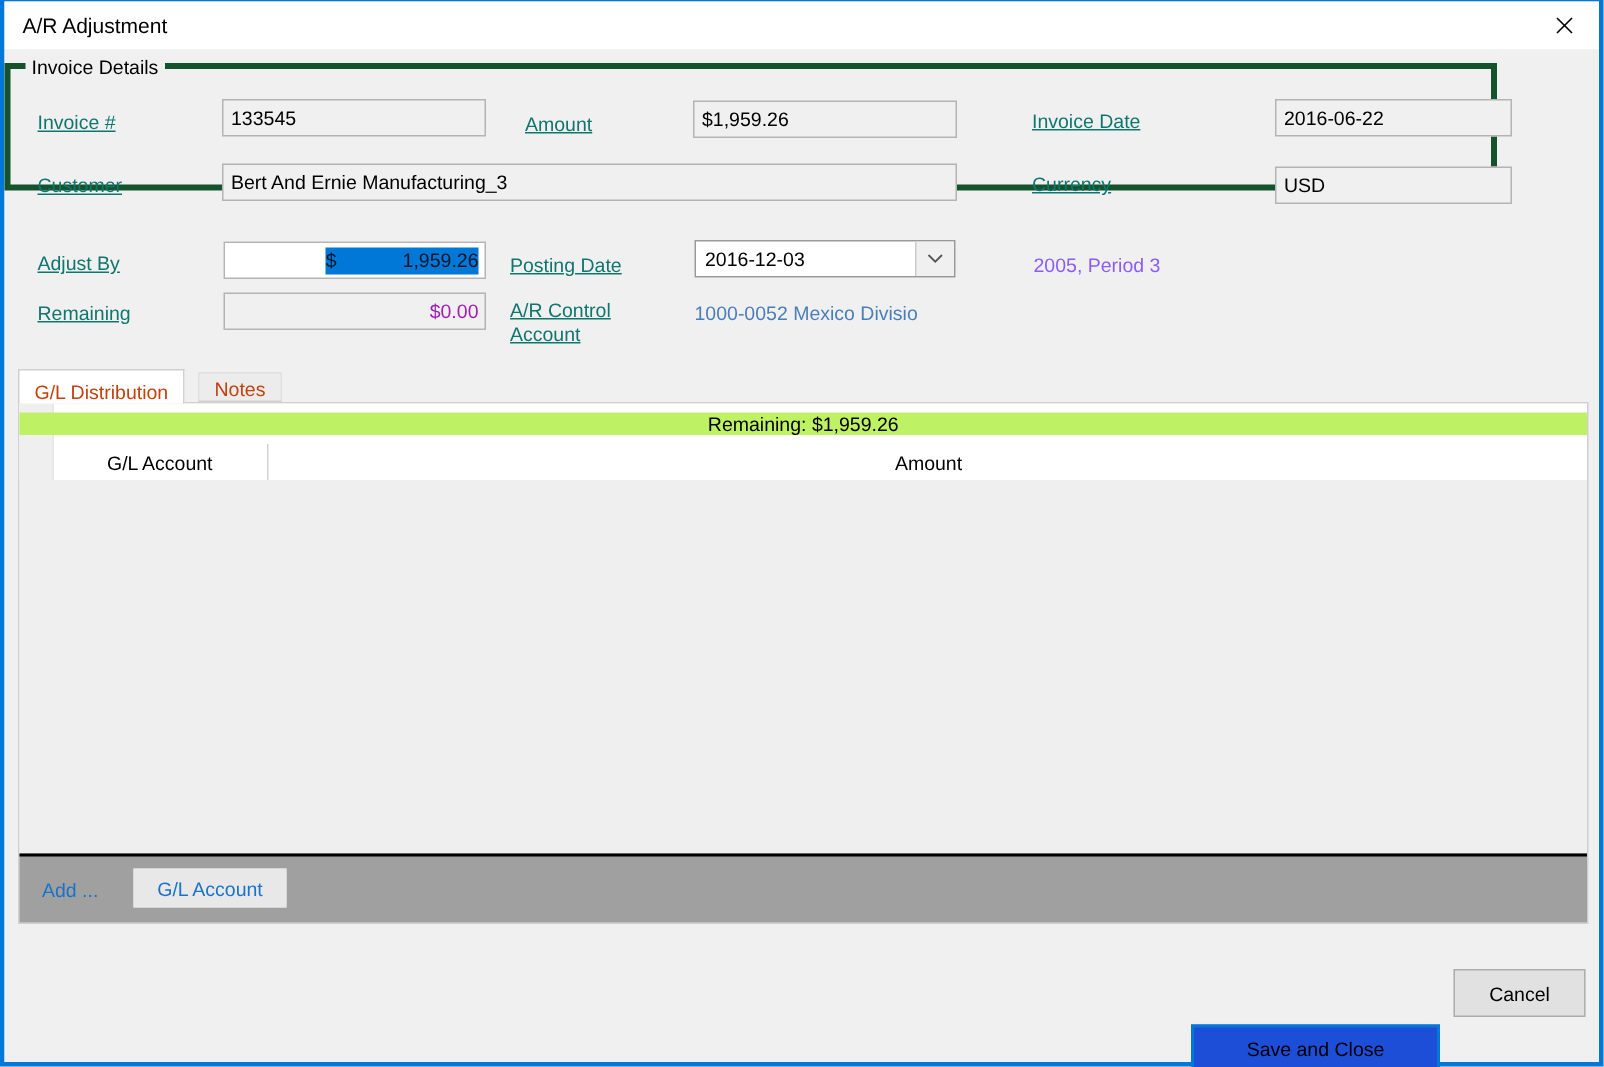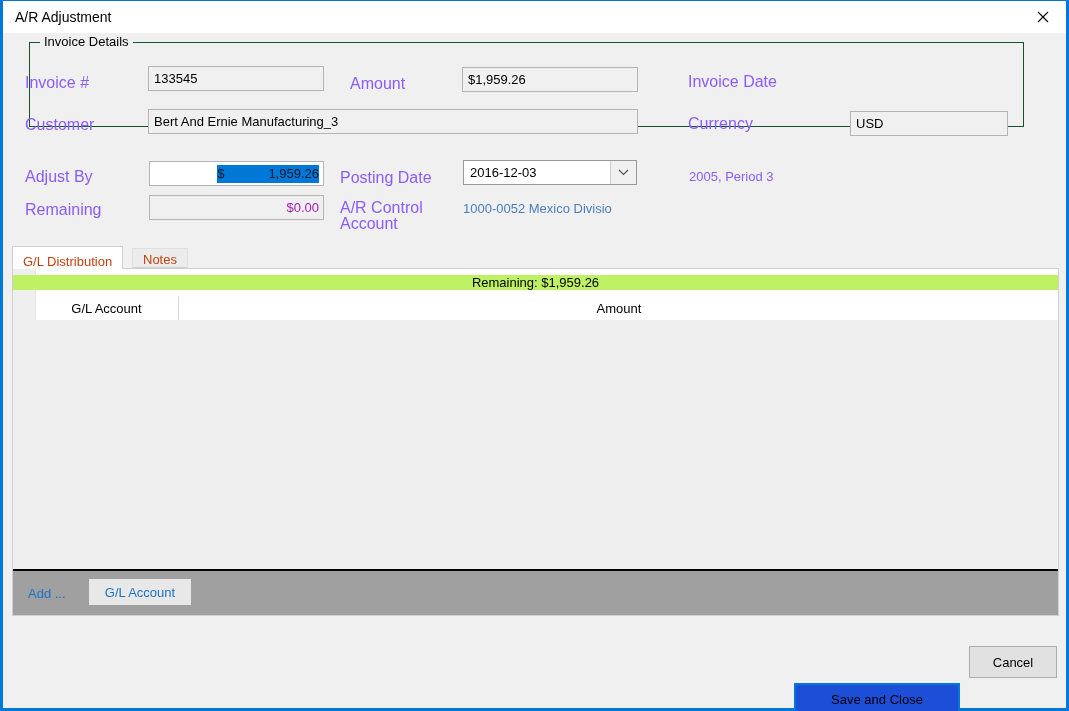--- a/index.html
+++ b/index.html
@@ -64,43 +64,44 @@
     left: 0;
     top: 32px;
     right: 0;
     bottom: 0;
     background: #f0f0f0;
   }
 
   
   .groupbox {
     position: absolute;
-    left: 26px;
+    left: 0;
     top: 9px;
     width: 995px;
     height: 85px;
-    border: 1px solid #14532d;
+    border: 4px solid #14532d;
     box-sizing: border-box;
   }
   .groupbox-title {
     position: absolute;
     left: 10px;
     top: -9px;
     background: #f0f0f0;
     padding: 0 4px;
     font-size: 13px;
     color: #000;
     white-space: nowrap;
   }
 
   .lbl {
     position: absolute;
-    font-size: 16px;
-    color: #8b5cf6;
-    white-space: nowrap;
+    font-size: 13px;
+    color: #0f766e;
+    white-space: nowrap;
+    text-decoration: underline;
   }
 
   .txtbox {
     position: absolute;
     box-sizing: border-box;
     border: 1px solid #b4b4b4;
     background: #f0f0f0;
     font-family: "Liberation Sans", sans-serif;
     font-size: 13px;
     color: #000;
@@ -352,20 +353,21 @@
       <div class="groupbox-title">Invoice Details</div>
     </div>
 
     <div class="lbl" style="left:22px; top:41px;">Invoice #</div>
     <div class="txtbox readonly" style="left:145px; top:33px; width:176px; height:25px;">133545</div>
 
     <div class="lbl" style="left:347px; top:42px;">Amount</div>
     <div class="txtbox readonly" style="left:459px; top:34px; width:176px; height:25px;">$1,959.26</div>
 
     <div class="lbl" style="left:685px; top:40px;">Invoice Date</div>
+    <div class="txtbox readonly" style="left:847px; top:33px; width:158px; height:25px;">2016-06-22</div>
 
     <div class="lbl" style="left:22px; top:83px;">Customer</div>
     <div class="txtbox readonly" style="left:145px; top:76px; width:490px; height:25px;">Bert And Ernie Manufacturing_3</div>
 
     <div class="lbl" style="left:685px; top:82px;">Currency</div>
     <div class="txtbox readonly" style="left:847px; top:78px; width:158px; height:25px;">USD</div>
 
     <div class="lbl" style="left:22px; top:135px;">Adjust By</div>
     <div class="txtbox editable rightal" style="left:146px; top:128px; width:175px; height:25px;">
       <span class="sel"><span class="sel-dollar">$</span><span class="sel-gap"></span><span>1,959.26</span></span>

